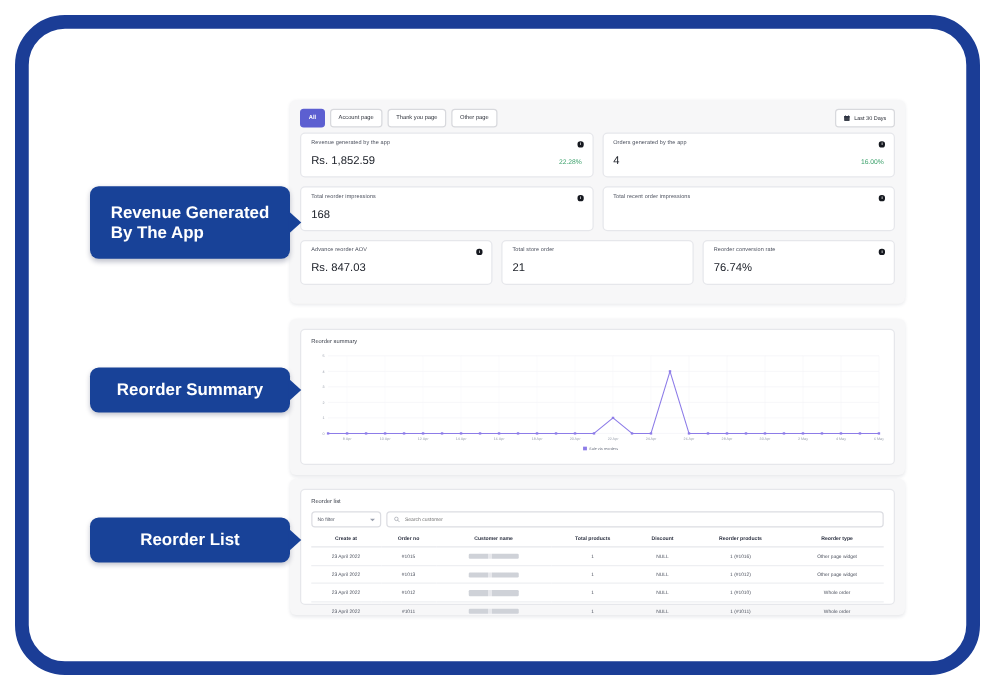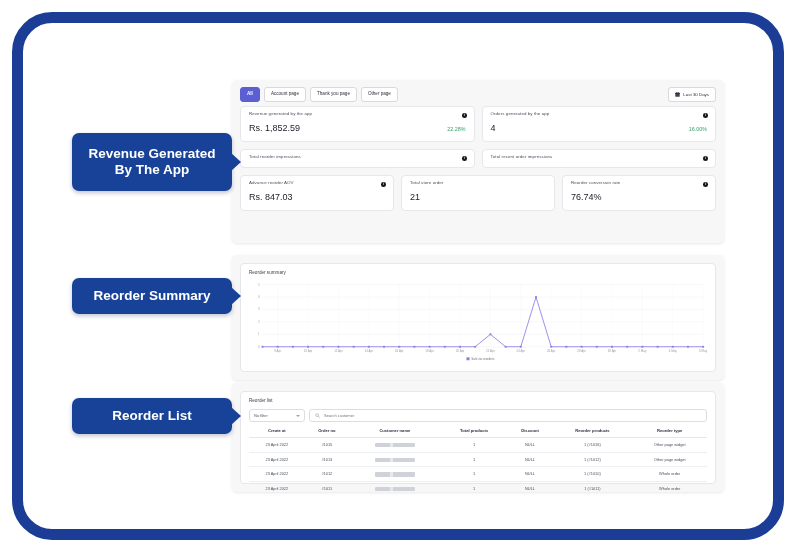--- a/index.html
+++ b/index.html
@@ -120,24 +120,24 @@
     vertical-align:middle;
   }
 
   
   .callout {
     position:absolute;
     background:#184298;
     color:#ffffff;
     border-radius:7px;
     font-weight:bold;
-    text-align:center;
     display:flex; align-items:center; justify-content:center;
     line-height:1.22;
     box-shadow: 0 2px 4px rgba(10,20,60,0.25);
+    margin-top: 16px;
   }
   .callout .arrow {
     position:absolute; right:-9px; top:50%; transform:translateY(-50%);
     width:0;height:0;
     border-top:9px solid transparent;
     border-bottom:9px solid transparent;
     border-left:10px solid #184298;
   }
   #callout-revenue { left:72px; top:133px; width:160px; height:58px; font-size:13.5px; padding:0 10px; }
   #callout-summary { left:72px; top:278px; width:160px; height:36px; font-size:13.5px; }
@@ -190,20 +190,24 @@
             <div class="kpi-value">4</div>
             <div class="kpi-delta">16.00%</div>
           </div>
         </div>
       </div>
 
       <div class="kpi-row">
         <div class="kpi-card">
           <div class="info-dot">i</div>
           <div class="kpi-label">Total reorder impressions</div>
+          <div class="kpi-valrow">
+            <div class="kpi-value">168</div>
+            <div class="kpi-delta"></div>
+          </div>
         </div>
         <div class="kpi-card">
           <div class="info-dot">i</div>
           <div class="kpi-label">Total recent order impressions</div>
         </div>
       </div>
 
       <div class="kpi-row">
         <div class="kpi-card">
           <div class="info-dot">i</div>

